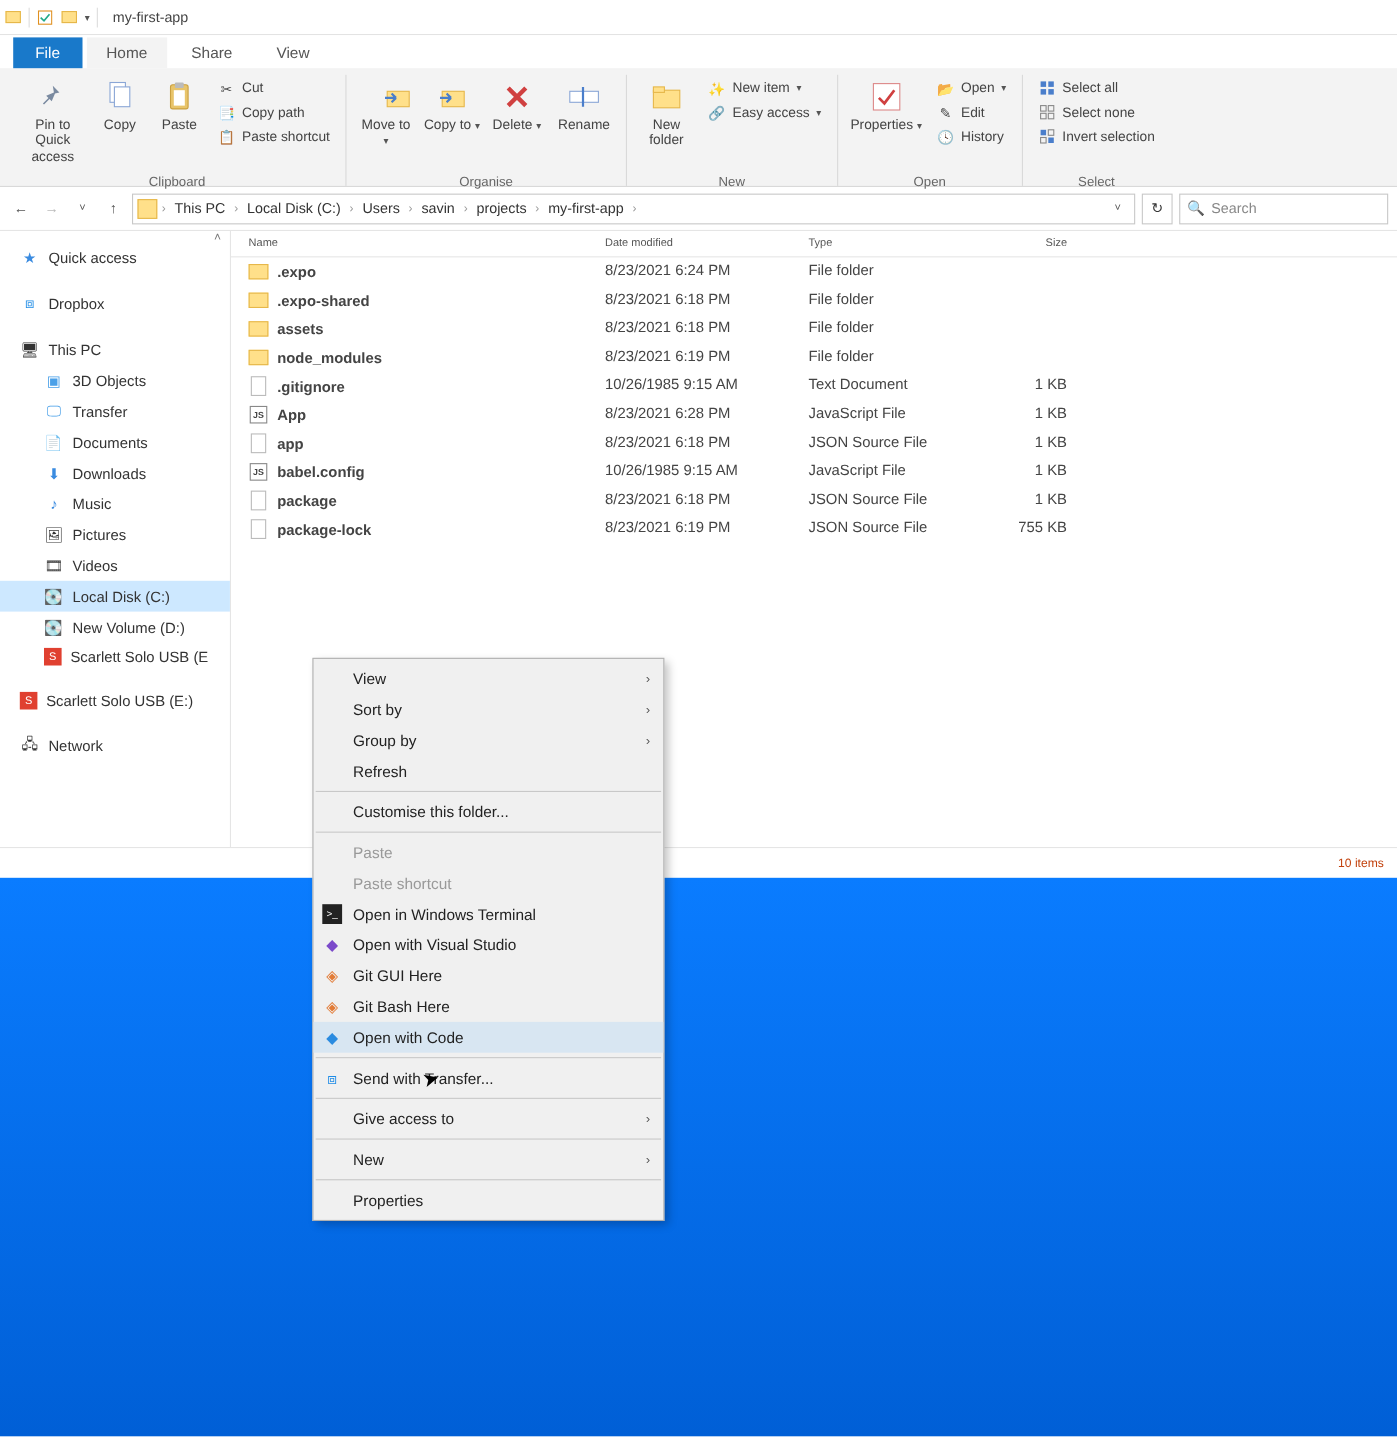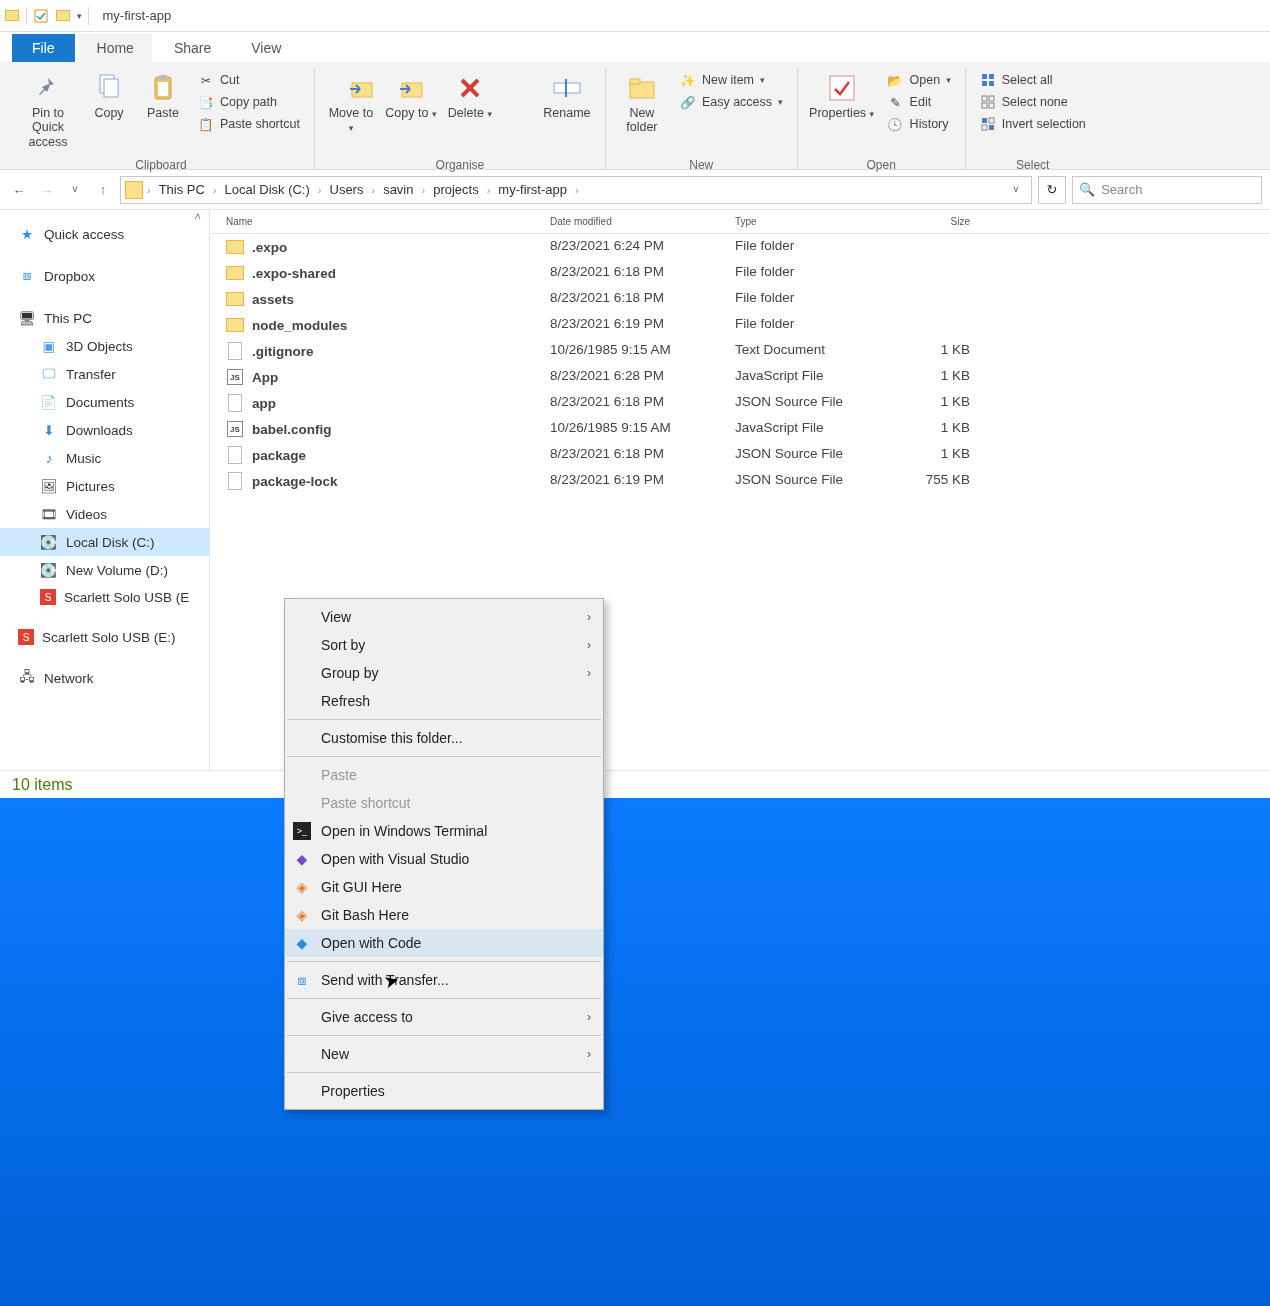--- a/index.html
+++ b/index.html
@@ -74,21 +74,21 @@
   .col-mod { flex:0 0 185px; }
   .col-type { flex:0 0 155px; }
   .col-size { flex:0 0 90px; text-align:right; padding-right:10px;}
   .file-row { display:flex; padding:4px 0; font-size:13.5px; color:#444;}
   .file-row .col-name { display:flex; align-items:center; gap:8px;font-weight:bold;}
   .f-icon { width:18px; height:18px; display:flex; align-items:center; justify-content:center;}
   .icon-folder { width:18px; height:14px; background:#ffe08a; border:1px solid #e6b74a;}
   .icon-file { width:14px; height:18px; background:#fff; border:1px solid #bbb; position:relative;}
   .icon-js { width:16px; height:16px; background:#fff; border:1px solid #888; font-size:8px; display:flex; align-items:center; justify-content:center;}
   
-  .status { position:absolute; left:0; right:0; top: calc(32px + 30px + 108px + 40px + 560px); height:28px; background:#fff; border-top:1px solid #e5e5e5; display:flex; align-items:center; padding:0 12px; font-size:16px; color:#4d7c0f;}
+  .status { position:absolute; left:0; right:0; top: calc(32px + 30px + 108px + 40px + 560px); height:28px; background:#fff; border-top:1px solid #e5e5e5; display:flex; align-items:center; padding:0 12px; font-size:11px; color:#c2410c;justify-content:flex-end;}
   
   .desktop-bg { position:absolute; left:0; right:0; top: calc(32px + 30px + 108px + 40px + 560px + 28px); bottom:0; background: linear-gradient(#0a7cff, #005fd6); }
   
   .context-menu {
     position:absolute;
     left:284px;
     top:598px;
     width:320px;
     background:#f0f0f0;
     border:1px solid #b0b0b0;
@@ -206,21 +206,21 @@
         <span class="lbl"><span>Copy to</span> <span class="drop-caret">▾</span></span>
       </div>
       <div class="big-btn" style="width:54px;">
         <span class="icon">
             <svg width="28" height="28">
               <path d="M6 6 L22 22 M22 6 L6 22" stroke="#d04040" stroke-width="4"></path>
             </svg>
           </span>
         <span class="lbl"><span>Delete</span> <span class="drop-caret">▾</span></span>
       </div>
-      <div class="big-btn" style="width:60px;margin-left:36px;">
+      <div class="big-btn" style="width:60px;">
         <span class="icon">
             <svg width="30" height="22">
               <rect x="2" y="6" width="26" height="10" fill="#fff" stroke="#8aa6d6"></rect>
               <line x1="14" y1="2" x2="14" y2="20" stroke="#4a7ecb" stroke-width="2"></line>
             </svg>
           </span>
         <span class="lbl">Rename</span>
       </div>
     </div>
     <div class="group-label">Organise</div>

